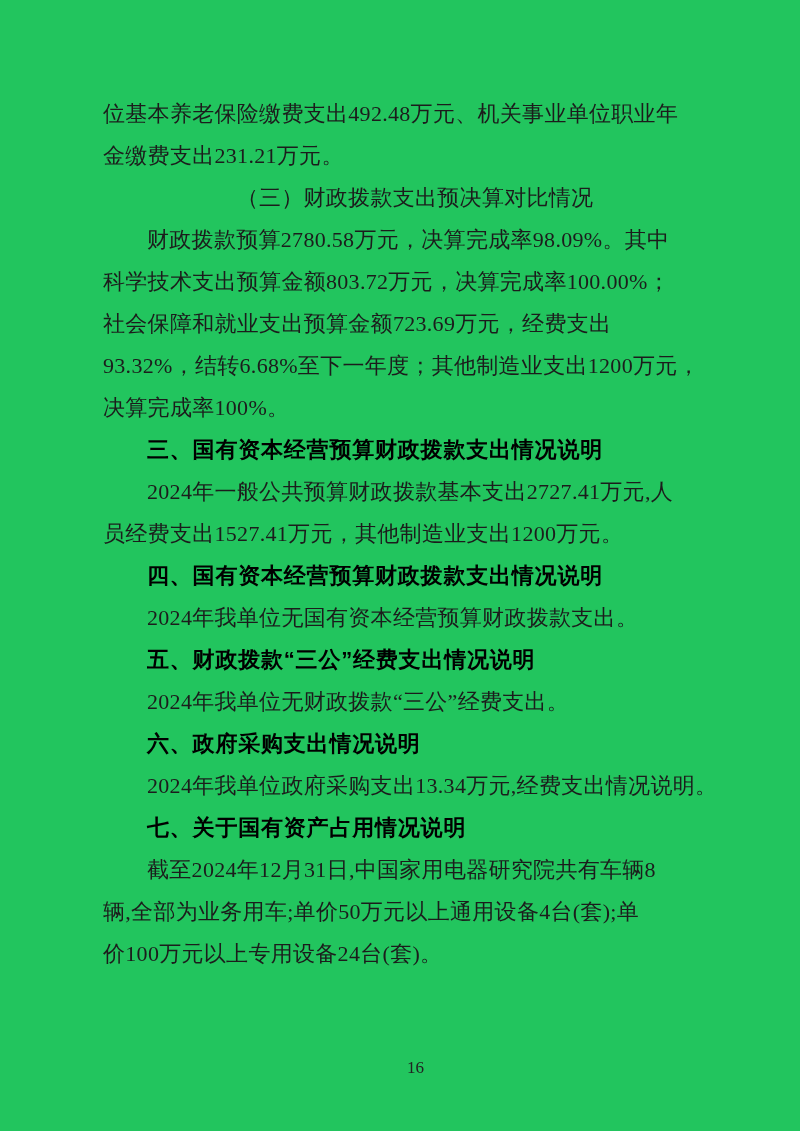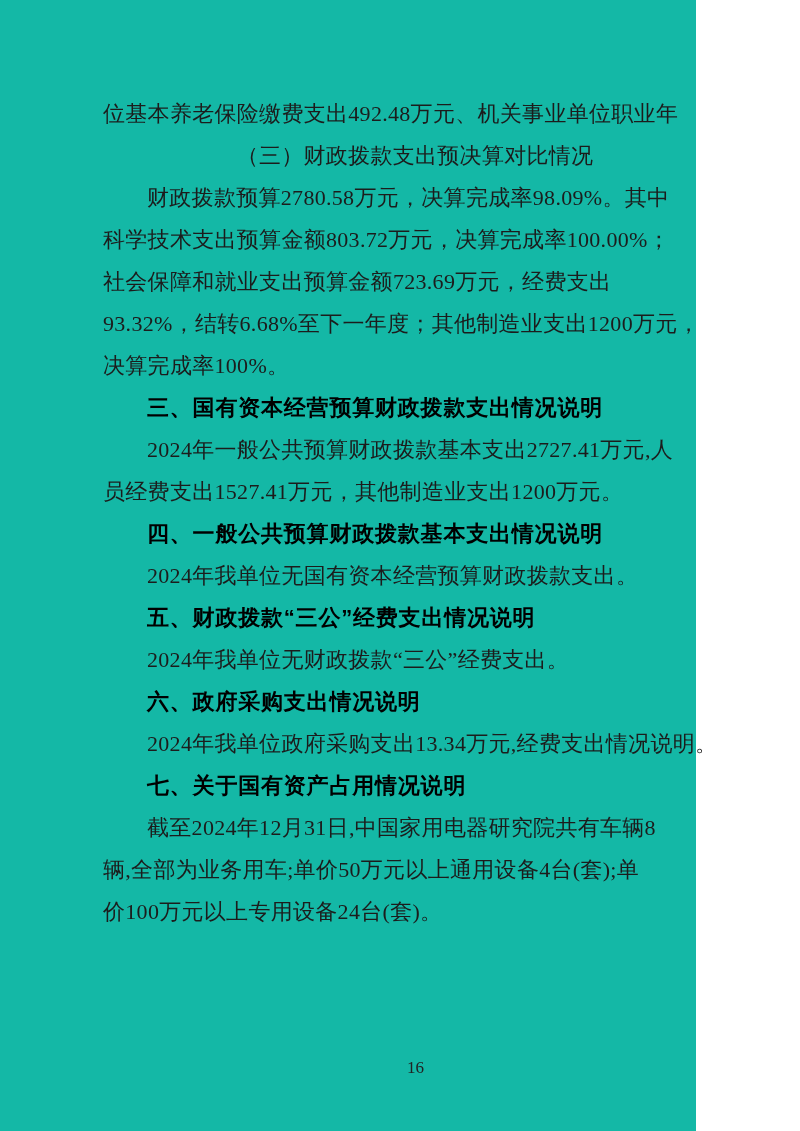--- a/index.html
+++ b/index.html
@@ -5,23 +5,23 @@
   * { margin: 0; padding: 0; box-sizing: border-box; }
   html, body {
     width: 800px;
     height: 1131px;
     background: #ffffff;
     font-family: "Liberation Serif", "DejaVu Serif", serif;
     overflow: hidden;
   }
   .page {
     position: relative;
-    width: 696px;
+    width: 800px;
     height: 1131px;
-    background: #14b8a6;
+    background: #22c55e;
     color: #1c1c1c;
   }
   .doc-body {
     position: absolute;
     left: 103px;
     top: 93px;
     width: 600px;
   }
   .line {
     height: 42px;
@@ -57,30 +57,31 @@
     color: #222222;
   }
 </style>
 </head>
 <body>
 
 <div class="page">
 
   <div class="doc-body" id="doc-body">
       <div class="line body indent-0">位基本养老保险缴费支出492.48万元、机关事业单位职业年</div>
+      <div class="line body indent-0">金缴费支出231.21万元。</div>
       <div class="line subheading indent-1">（三）财政拨款支出预决算对比情况</div>
       <div class="line body indent-2">财政拨款预算2780.58万元，决算完成率98.09%。其中</div>
       <div class="line body indent-0">科学技术支出预算金额803.72万元，决算完成率100.00%；</div>
       <div class="line body indent-0">社会保障和就业支出预算金额723.69万元，经费支出</div>
       <div class="line body indent-0">93.32%，结转6.68%至下一年度；其他制造业支出1200万元，</div>
       <div class="line body indent-0">决算完成率100%。</div>
       <div class="line heading indent-2">三、国有资本经营预算财政拨款支出情况说明</div>
       <div class="line body indent-2">2024年一般公共预算财政拨款基本支出2727.41万元,人</div>
       <div class="line body indent-0">员经费支出1527.41万元，其他制造业支出1200万元。</div>
-      <div class="line heading indent-2">四、一般公共预算财政拨款基本支出情况说明</div>
+      <div class="line heading indent-2">四、国有资本经营预算财政拨款支出情况说明</div>
       <div class="line body indent-2">2024年我单位无国有资本经营预算财政拨款支出。</div>
       <div class="line heading indent-2">五、财政拨款“三公”经费支出情况说明</div>
       <div class="line body indent-2">2024年我单位无财政拨款“三公”经费支出。</div>
       <div class="line heading indent-2">六、政府采购支出情况说明</div>
       <div class="line body indent-2">2024年我单位政府采购支出13.34万元,经费支出情况说明。</div>
       <div class="line heading indent-2">七、关于国有资产占用情况说明</div>
       <div class="line body indent-2">截至2024年12月31日,中国家用电器研究院共有车辆8</div>
       <div class="line body indent-0">辆,全部为业务用车;单价50万元以上通用设备4台(套);单</div>
       <div class="line body indent-0">价100万元以上专用设备24台(套)。</div>
     </div>

